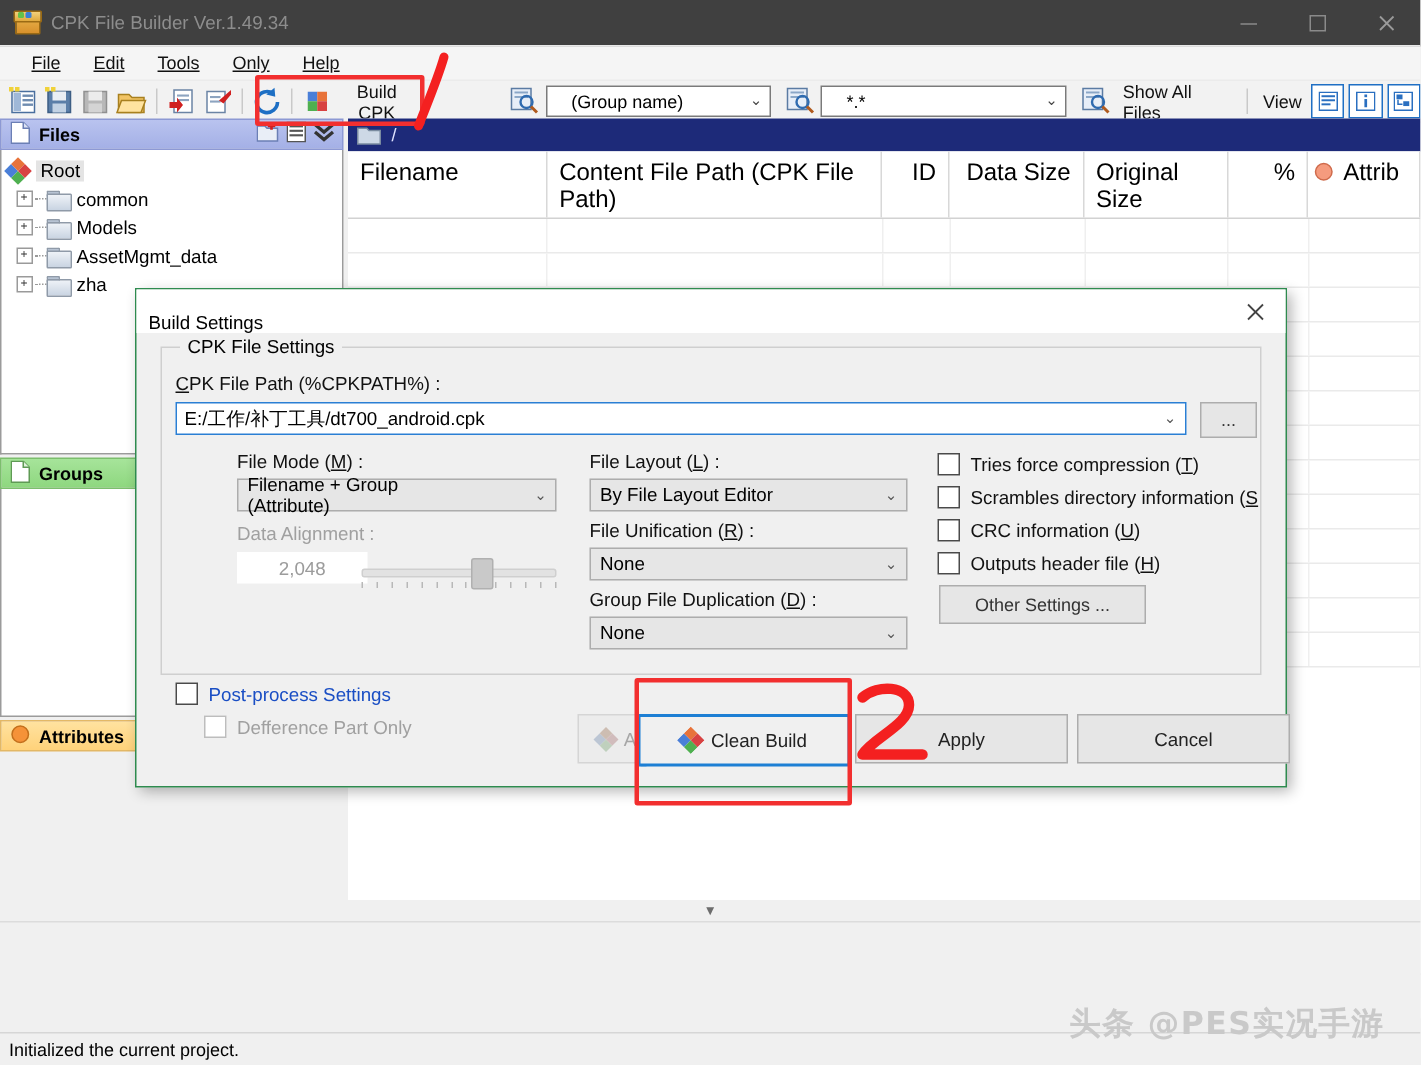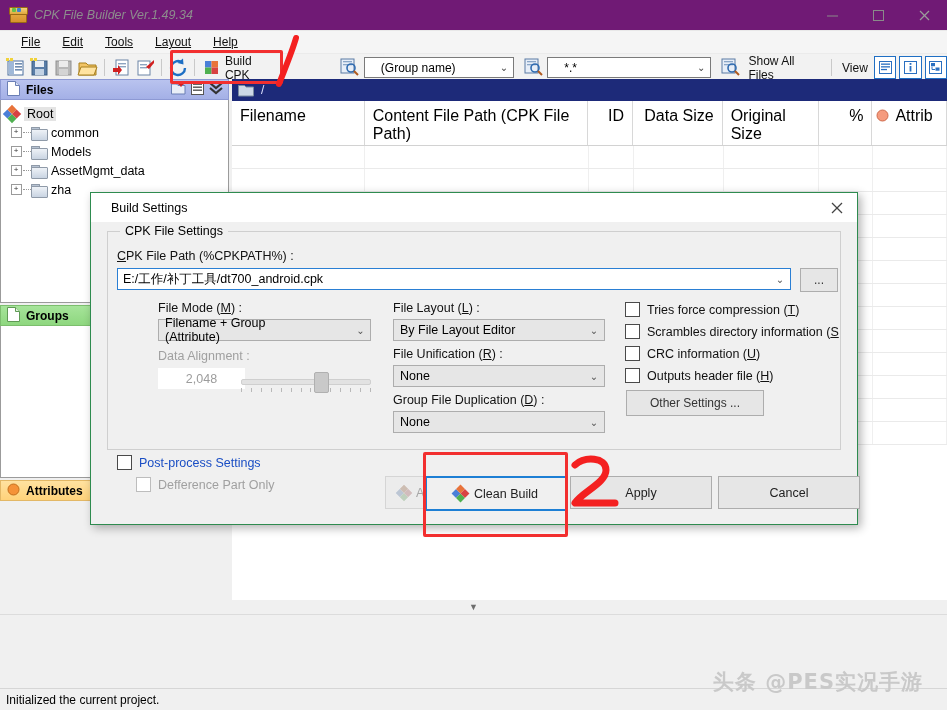--- a/index.html
+++ b/index.html
@@ -5,22 +5,22 @@
   html,body{margin:0;padding:0;}
   body{
     width:947px;height:710px;overflow:hidden;
     font-family:"Liberation Sans","DejaVu Sans",sans-serif;
     font-size:12px;color:#000;background:#f0f0f0;
     position:relative;
   }
   .app{position:absolute;inset:0;background:#f0f0f0;}
 
   
-  .titlebar{height:30px;background:#701a75;display:flex;align-items:center;
-    border-bottom:1px solid #e8e8e8;font-style:italic;}
+  .titlebar{height:30px;background:#404040;display:flex;align-items:center;
+    border-bottom:1px solid #e8e8e8;}
   .title-icon{width:18px;height:18px;margin-left:9px;margin-right:7px;position:relative;}
   .ti-box{position:absolute;left:1px;top:4px;width:15px;height:11px;
     background:linear-gradient(180deg,#e8b24a,#d8912c);border:1px solid #9a6a14;border-radius:1px;}
   .ti-lid{position:absolute;left:0px;top:1px;width:17px;height:6px;
     background:linear-gradient(180deg,#f3d07c,#e0a93d);border:1px solid #9a6a14;border-radius:1px;}
   .ti-dot{position:absolute;left:3px;top:2px;width:4px;height:4px;background:#63c24a;border-radius:1px;}
   .ti-dot2{position:absolute;left:8px;top:2px;width:4px;height:4px;background:#3b7fd4;border-radius:1px;}
   .title-text{color:#8d8d8d;font-size:12.5px;}
   .win-btns{margin-left:auto;display:flex;height:30px;}
   .win-btn{width:46px;height:30px;display:flex;align-items:center;justify-content:center;
@@ -99,21 +99,21 @@
     border-top:1px solid #d6d6d6;display:flex;align-items:center;padding-left:6px;font-size:12px;}
 
   
   .watermark{position:absolute;right:24px;bottom:14px;font-size:21px;font-weight:bold;
     color:#c9c9c9;letter-spacing:1px;white-space:nowrap;
     font-family:"DejaVu Sans","Liberation Sans",sans-serif;}
 
   
   .dlg{position:absolute;left:90px;top:192px;width:766px;height:331px;background:#f0f0f0;
     border:1px solid #2e8b4f;box-shadow:3px 3px 9px rgba(0,0,0,.30);}
-  .dlg-title{height:29px;background:#fff;display:flex;align-items:center;padding-left:20px;
+  .dlg-title{height:29px;background:#fff;display:flex;align-items:flex-end;padding-left:8px;
     font-size:12.5px;}
   .dlg-x{margin-left:auto;width:40px;height:29px;display:flex;align-items:center;justify-content:center;
     color:#4a4a4a;}
   .gbox{position:absolute;left:16px;top:38px;right:16px;height:217px;border:1px solid #cfcfcf;}
   .gbox-lg{position:absolute;left:12px;top:-8px;background:#f0f0f0;padding:0 5px;font-size:12.5px;}
   .lbl{font-size:12.5px;color:#111;}
   .lbl u{text-decoration:underline;}
   .lbl.dis{color:#a0a0a0;}
   .inp{height:22px;background:#fff;border:1px solid #2a7fd4;box-sizing:border-box;
     display:flex;align-items:center;padding-left:5px;font-size:12.5px;}
@@ -173,21 +173,21 @@
             <line x1="11" y1="2" x2="2" y2="11" stroke="#9a9a9a" stroke-width="1.2"></line>
           </svg>
       </div>
     </div>
   </div>
 
   <div class="menubar">
     <div class="menu-item"><u>File</u></div>
     <div class="menu-item"><u>Edit</u></div>
     <div class="menu-item"><u>Tools</u></div>
-    <div class="menu-item"><u>Layout</u></div>
+    <div class="menu-item"><u>Only</u></div>
     <div class="menu-item"><u>Help</u></div>
   </div>
 
   <div class="toolbar">
 
     <div class="tb-icon">
       <svg width="22" height="22" viewBox="0 0 22 22">
         <rect x="3" y="4" width="15" height="14" fill="#ffffff" stroke="#4a6f9e"></rect>
         <rect x="4" y="5" width="5" height="12" fill="#9fb8d8"></rect>
         <rect x="10" y="6" width="7" height="1.6" fill="#6f8cb0"></rect>
@@ -244,21 +244,21 @@
     <div class="tb-sep"></div>
 
     <div class="tb-icon">
       <svg width="22" height="22" viewBox="0 0 22 22">
         <path d="M18 11 a7 7 0 1 1 -3 -5.7" fill="none" stroke="#1d6fc4" stroke-width="2.4"></path>
         <path d="M16 1.5 l0.5 6 l-6 -1.5 z" fill="#1d6fc4"></path>
       </svg>
     </div>
     <div class="tb-sep"></div>
 
-    <div style="display:flex;align-items:center;padding:2px 10px 2px 6px;">
+    <div style="display:flex;align-items:center;padding:2px 10px 2px 6px;text-align:center;">
       <span class="diamond" style="margin-right:7px;">
         <svg width="13" height="13" viewBox="0 0 13 13" style="transform:rotate(-45deg)">
           <rect x="0" y="0" width="6.5" height="6.5" fill="#4a7fd8"></rect>
             <rect x="6.5" y="0" width="6.5" height="6.5" fill="#e8733a"></rect>
           <rect x="0" y="6.5" width="6.5" height="6.5" fill="#4fb050"></rect>
             <rect x="6.5" y="6.5" width="6.5" height="6.5" fill="#d84242"></rect>
         </svg>
       </span>
       <span class="tb-text" style="padding:0;">Build CPK</span>
     </div>

